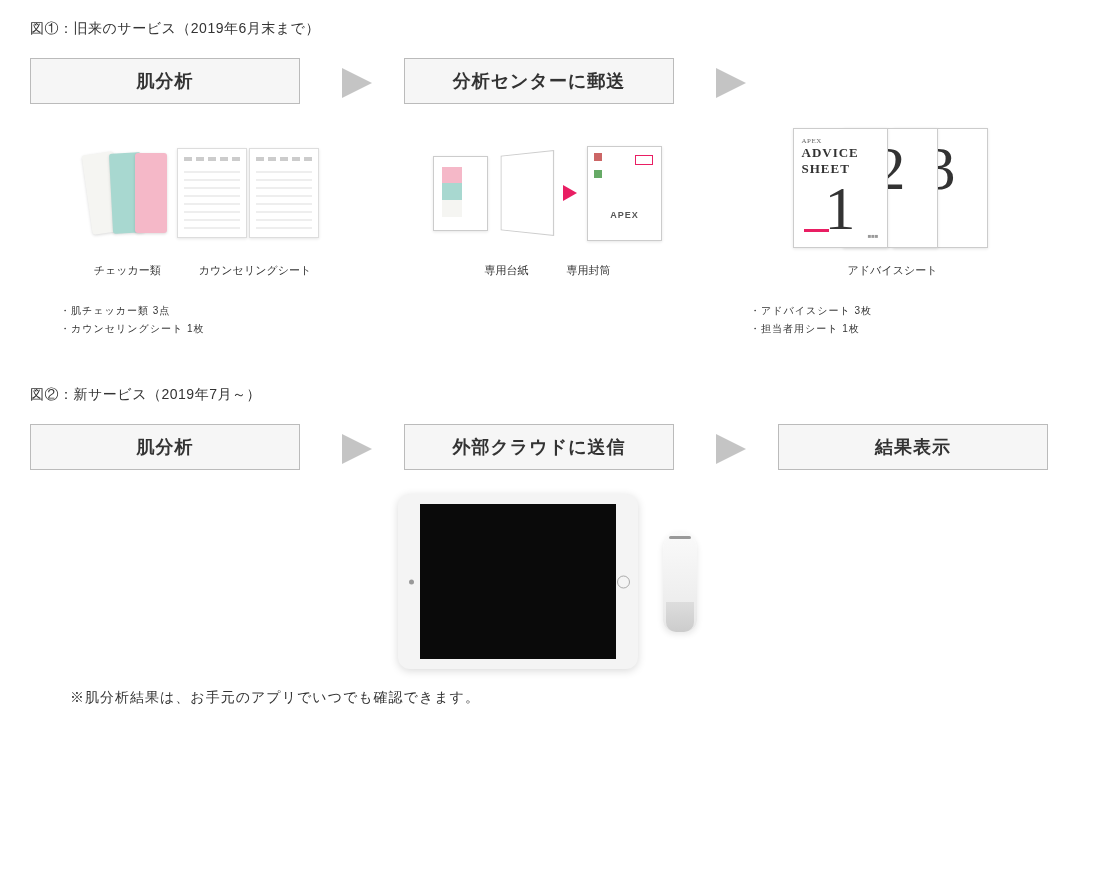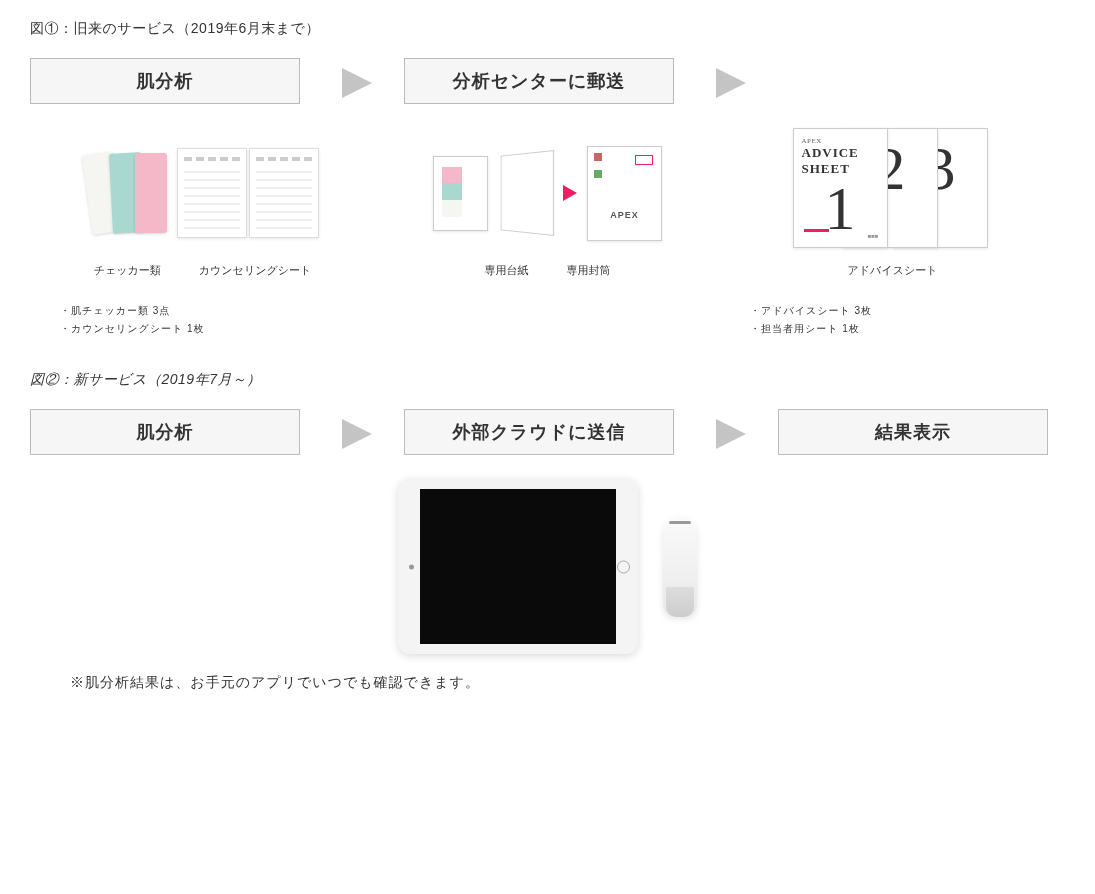--- a/index.html
+++ b/index.html
@@ -54,21 +54,21 @@
     .ipad-row { display:flex; align-items:center; justify-content:center; gap:25px; margin:20px 0;}
     .ipad { width:240px; height:175px; background:#f4f4f4; border-radius:12px; padding:10px 22px; box-shadow:0 2px 8px rgba(0,0,0,0.15); position:relative; display:flex; align-items:center;}
     .ipad::before { content:""; position:absolute; left:11px; top:50%; width:5px; height:5px; border-radius:50%; background:#999; transform:translateY(-50%);}
     .ipad::after { content:""; position:absolute; right:8px; top:50%; width:11px; height:11px; border-radius:50%; border:1px solid #aaa; transform:translateY(-50%);}
     .screen { width:100%; height:100%; background:#0a0a0a;}
     .scanner { width:34px; height:100px; background:linear-gradient(#fafafa,#e8e8e8); border-radius:17px 17px 12px 12px; box-shadow:0 2px 6px rgba(0,0,0,0.1); position:relative;}
     .scanner::before { content:""; position:absolute; top:4px; left:50%; transform:translateX(-50%); width:22px; height:3px; border-radius:2px; background:#999;}
     .scanner::after { content:""; position:absolute; bottom:0; left:3px; right:3px; height:30px; background:linear-gradient(#ddd,#ccc); border-radius:0 0 10px 10px;}
     
     .note { font-size:14px; margin:7px 0 10px 40px; letter-spacing:1px;}
-    .sec2 { margin-top:33px;font-style:italic;}
+    .sec2 { margin-top:48px;}
   </style>
 </head>
 <body>
 
 <div class="section-title">図①：旧来のサービス（2019年6月末まで）</div>
 
 <div class="flow-row">
   <div class="step-box">肌分析</div>
   <div class="arrow">
       <svg viewBox="0 0 40 40">

